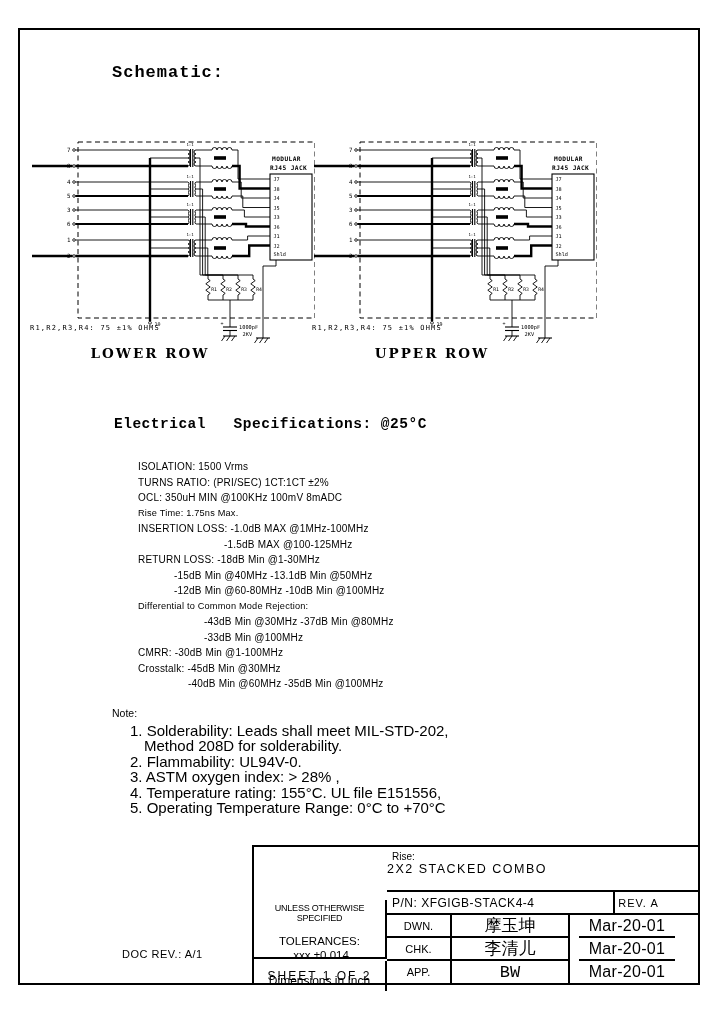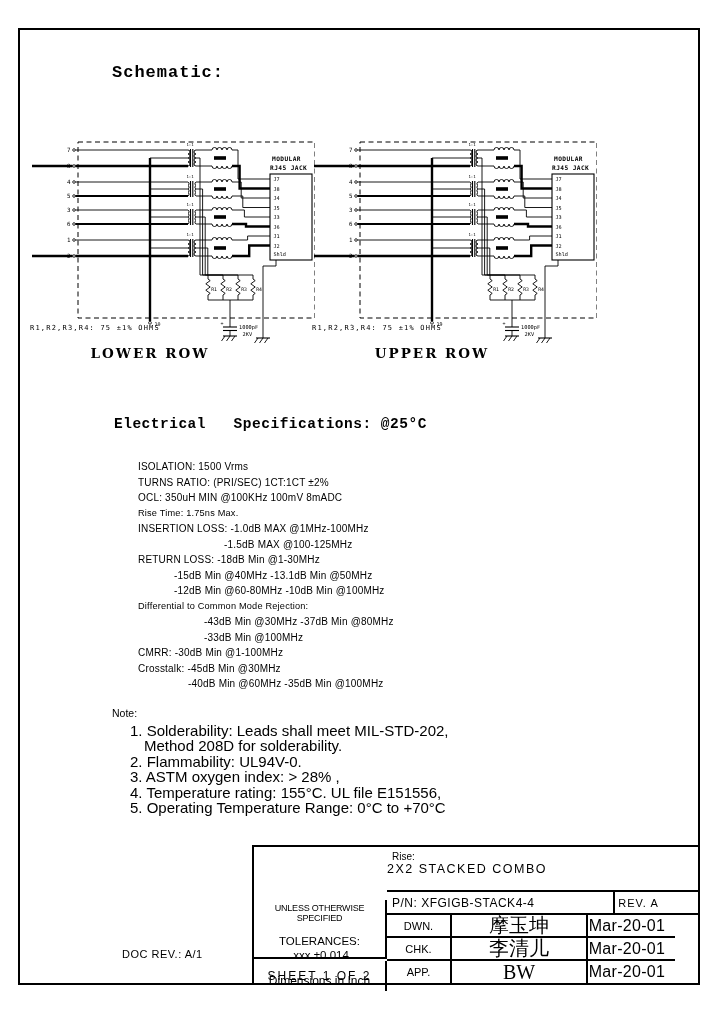--- a/index.html
+++ b/index.html
@@ -28,21 +28,21 @@
   .c-leftmid .l2{font-size:11.5px;margin-top:12px}
   .c-leftmid .l3{font-size:11.5px;margin-top:2px}
   .c-leftmid .l4{font-size:12px;margin-top:13px}
   .c-sheet{left:0;top:114px;width:133px;height:30px;font-size:12px;letter-spacing:2px}
   .c-titlerow{left:133px;top:0;width:311px;height:45px}
   .c-titlerow .tlabel{position:absolute;left:5px;top:4px;font-size:10px}
   .c-titlerow .tval{position:absolute;left:0;top:15px;width:100%;text-align:left;font-size:12.5px;letter-spacing:1.5px}
   .c-pn{left:133px;top:45px;width:228px;height:23px;font-size:12px;letter-spacing:.5px;padding:4px 0 4px 5px}
   .c-rev{left:325px;top:45px;width:119px;height:23px;font-size:11px;letter-spacing:1px}
   .c-lab{width:65px;left:133px;height:23px;font-size:11px}
-  .c-sig{width:136px;left:198px;height:23px;font-size:20px;font-family:Liberation Serif, serif}
+  .c-sig{width:118px;left:198px;height:23px;font-size:17px;font-family:Liberation Mono, monospace}
   .c-dat{width:96px;left:325px;height:23px;font-size:16px;letter-spacing:.3px}
   .r3{top:68px}.r4{top:91px}.r5{top:114px;height:22px}
 </style>
 </head>
 <body>
 
 <div>
   <div class="frame"></div>
 
   <div class="h-schematic serif-bold">Schematic:</div>

